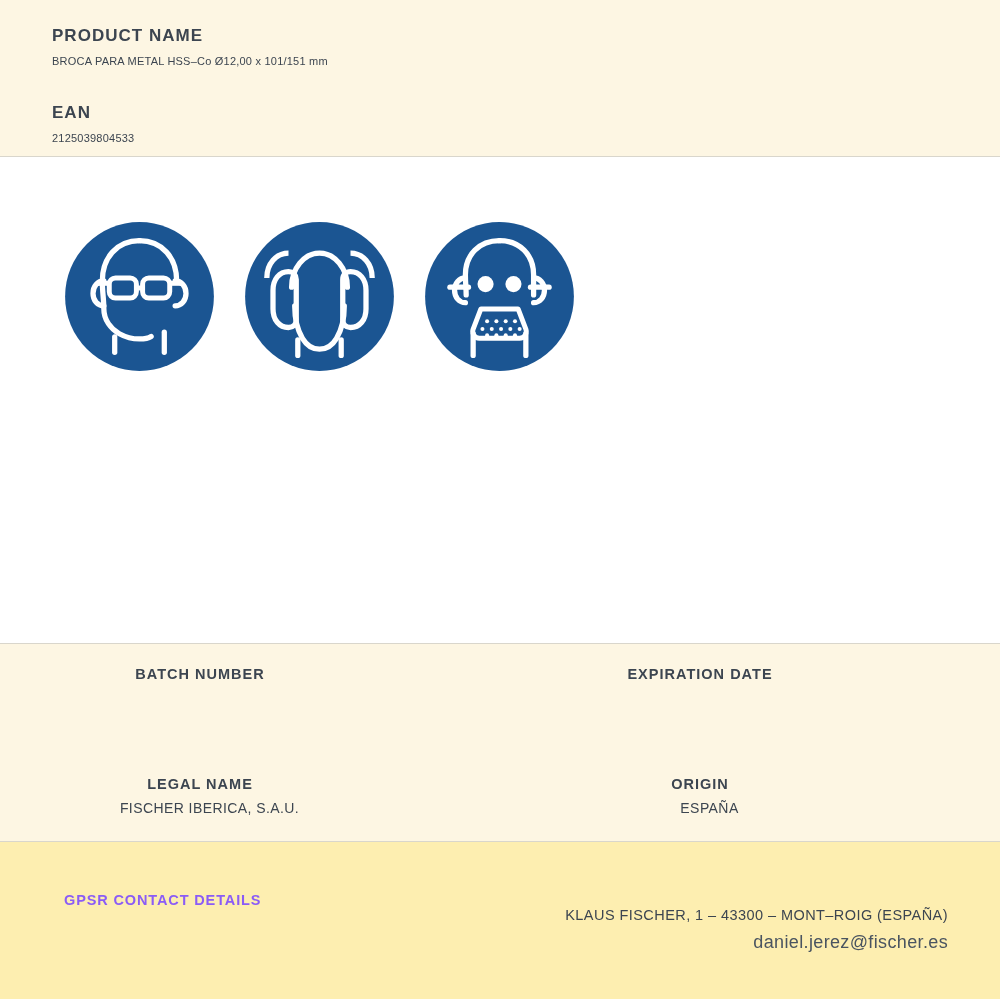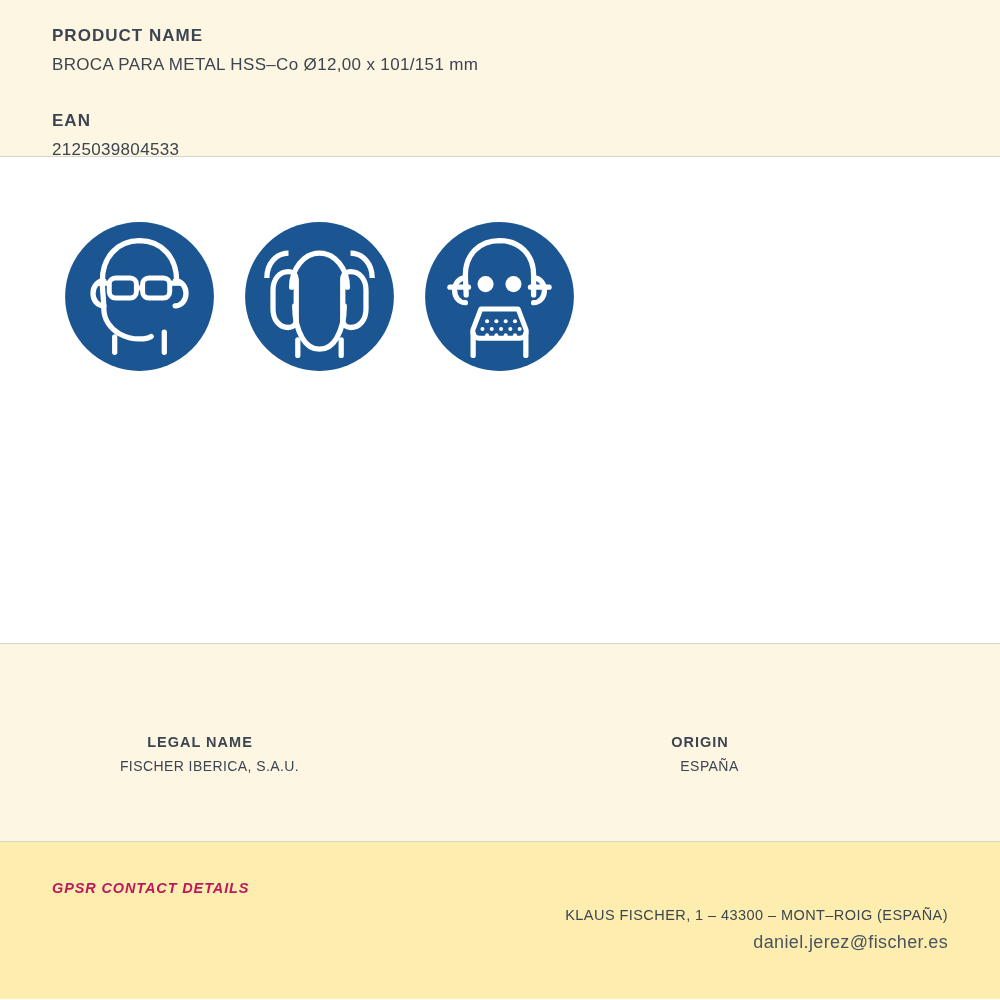--- a/index.html
+++ b/index.html
@@ -30,21 +30,21 @@
     box-sizing: border-box;
   }
   .field-label {
     font-size: 17px;
     font-weight: bold;
     letter-spacing: 0.06em;
     color: #3c4550;
     margin: 0 0 9px 0;
   }
   .field-value {
-    font-size: 17px;
+    font-size: 11px;
     font-weight: normal;
     letter-spacing: 0.02em;
     color: #3c4550;
     margin: 0;
   }
   .field-group + .field-group {
     margin-top: 36px;
   }
 
   
@@ -107,23 +107,22 @@
     background: #fdeeb0;
     height: 157px;
     box-sizing: border-box;
     padding: 38px 52px 0 52px;
     position: relative;
   }
   .contact-title {
     font-size: 14.5px;
     font-weight: bold;
     letter-spacing: 0.06em;
-    color: #be185d;
-    margin: 0;
-    font-style: italic;
+    color: #8b5cf6;
+    margin: 12px;
   }
   .contact-lines {
     position: absolute;
     right: 52px;
     top: 65px;
     text-align: right;
     margin-left: 40px;
   }
   .contact-address {
     font-size: 14.5px;
@@ -226,20 +225,30 @@
             <circle cx="48" cy="75" r="1.3"></circle>
             <circle cx="54" cy="75" r="1.3"></circle>
             <circle cx="60" cy="75" r="1.3"></circle>
         </g>
       </svg>
 
     </div>
   </div>
 
   <div class="info-block">
+    <div class="info-row">
+      <div class="info-cell left">
+        <p class="info-title">BATCH NUMBER</p>
+        <p class="info-value"></p>
+      </div>
+      <div class="info-cell right">
+        <p class="info-title">EXPIRATION DATE</p>
+        <p class="info-value"></p>
+      </div>
+    </div>
     <div class="info-row second">
       <div class="info-cell left">
         <p class="info-title">LEGAL NAME</p>
         <p class="info-value">FISCHER IBERICA, S.A.U.</p>
       </div>
       <div class="info-cell right">
         <p class="info-title">ORIGIN</p>
         <p class="info-value">ESPAÑA</p>
       </div>
     </div>

